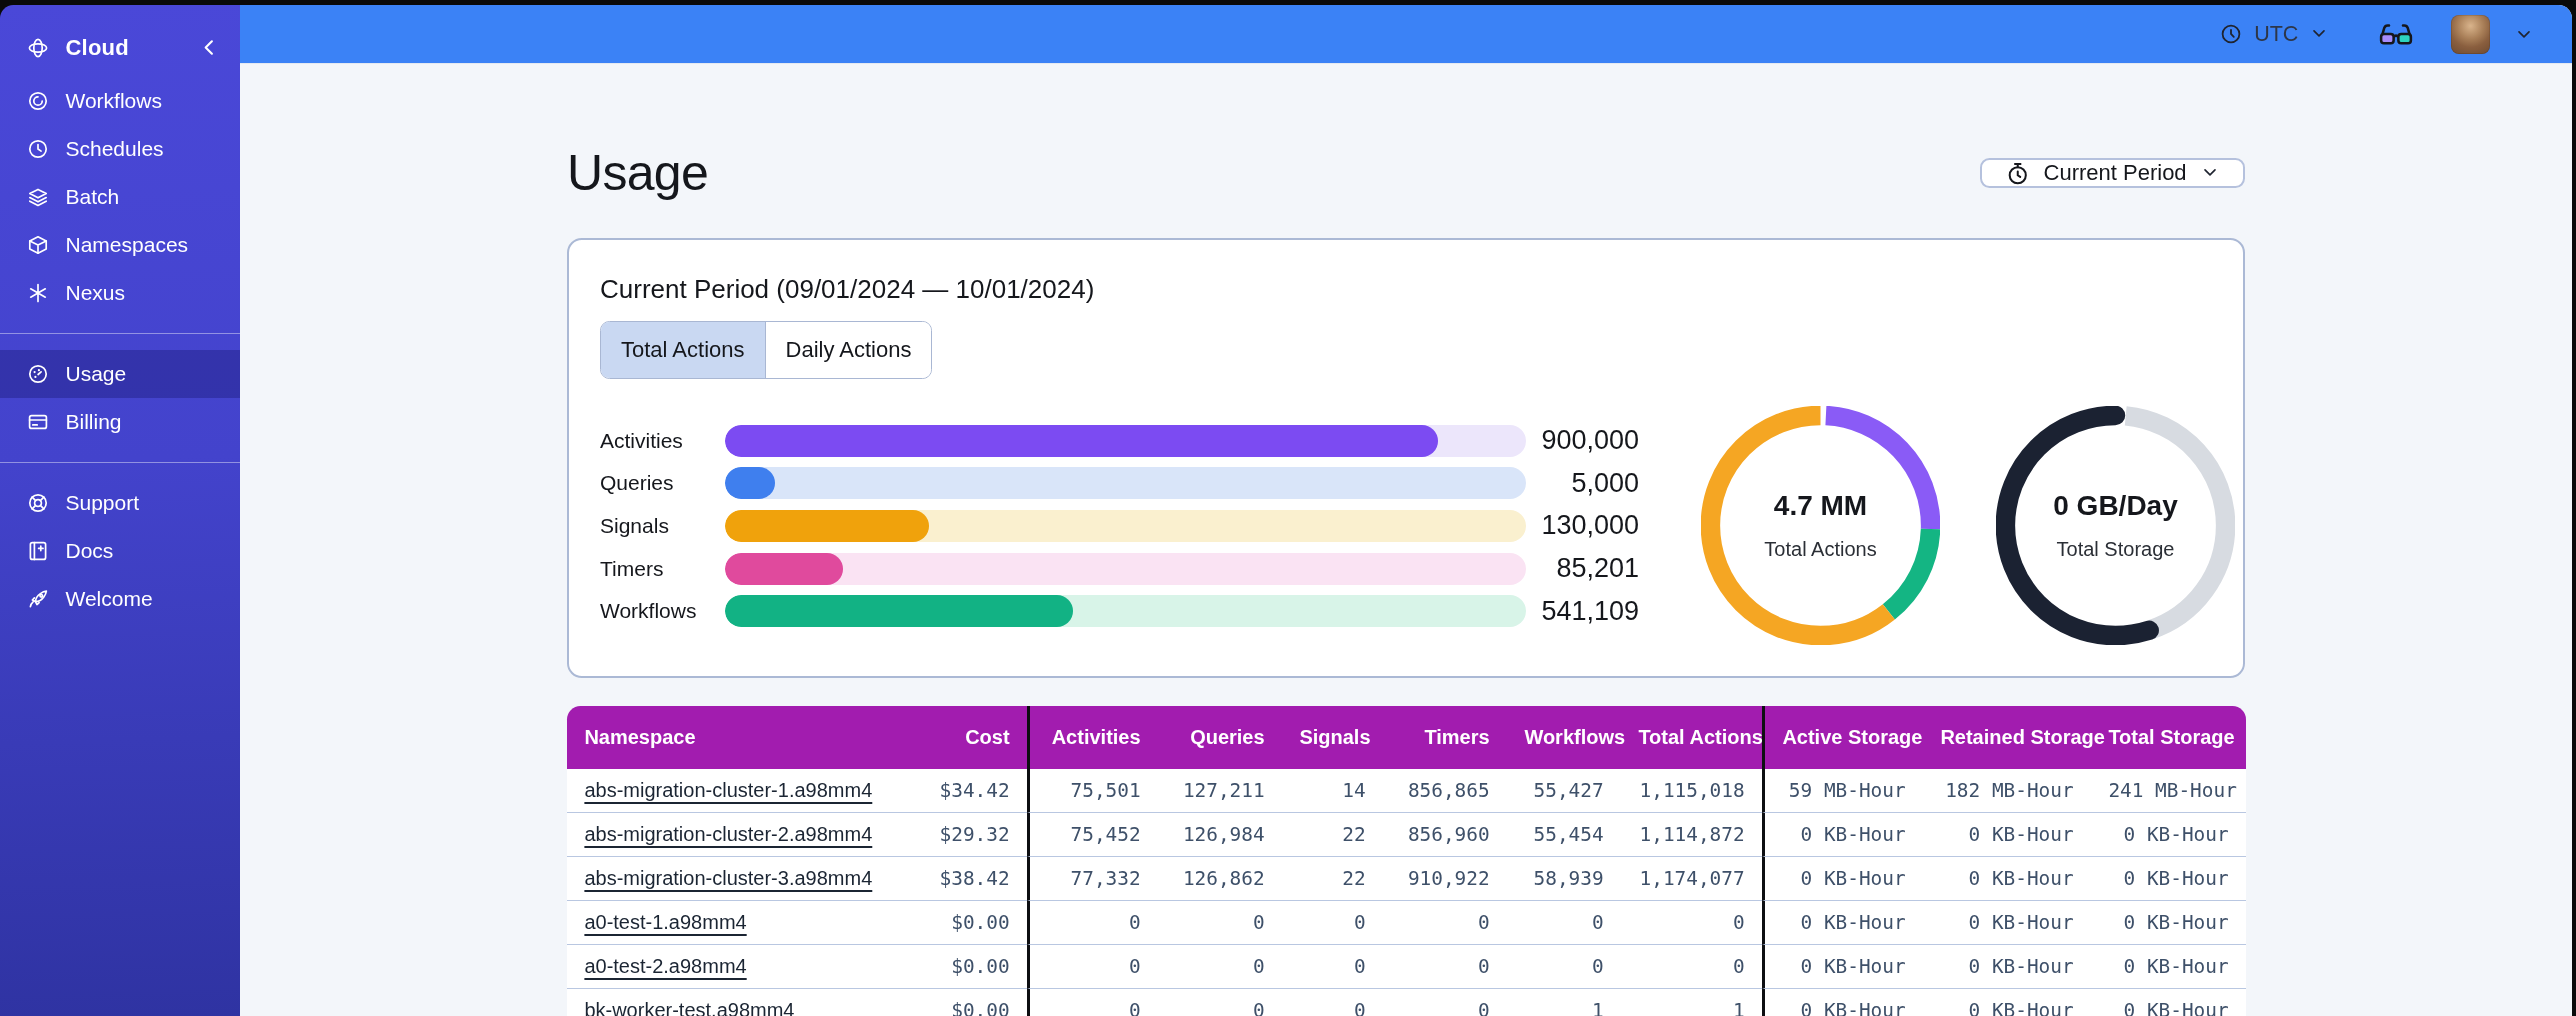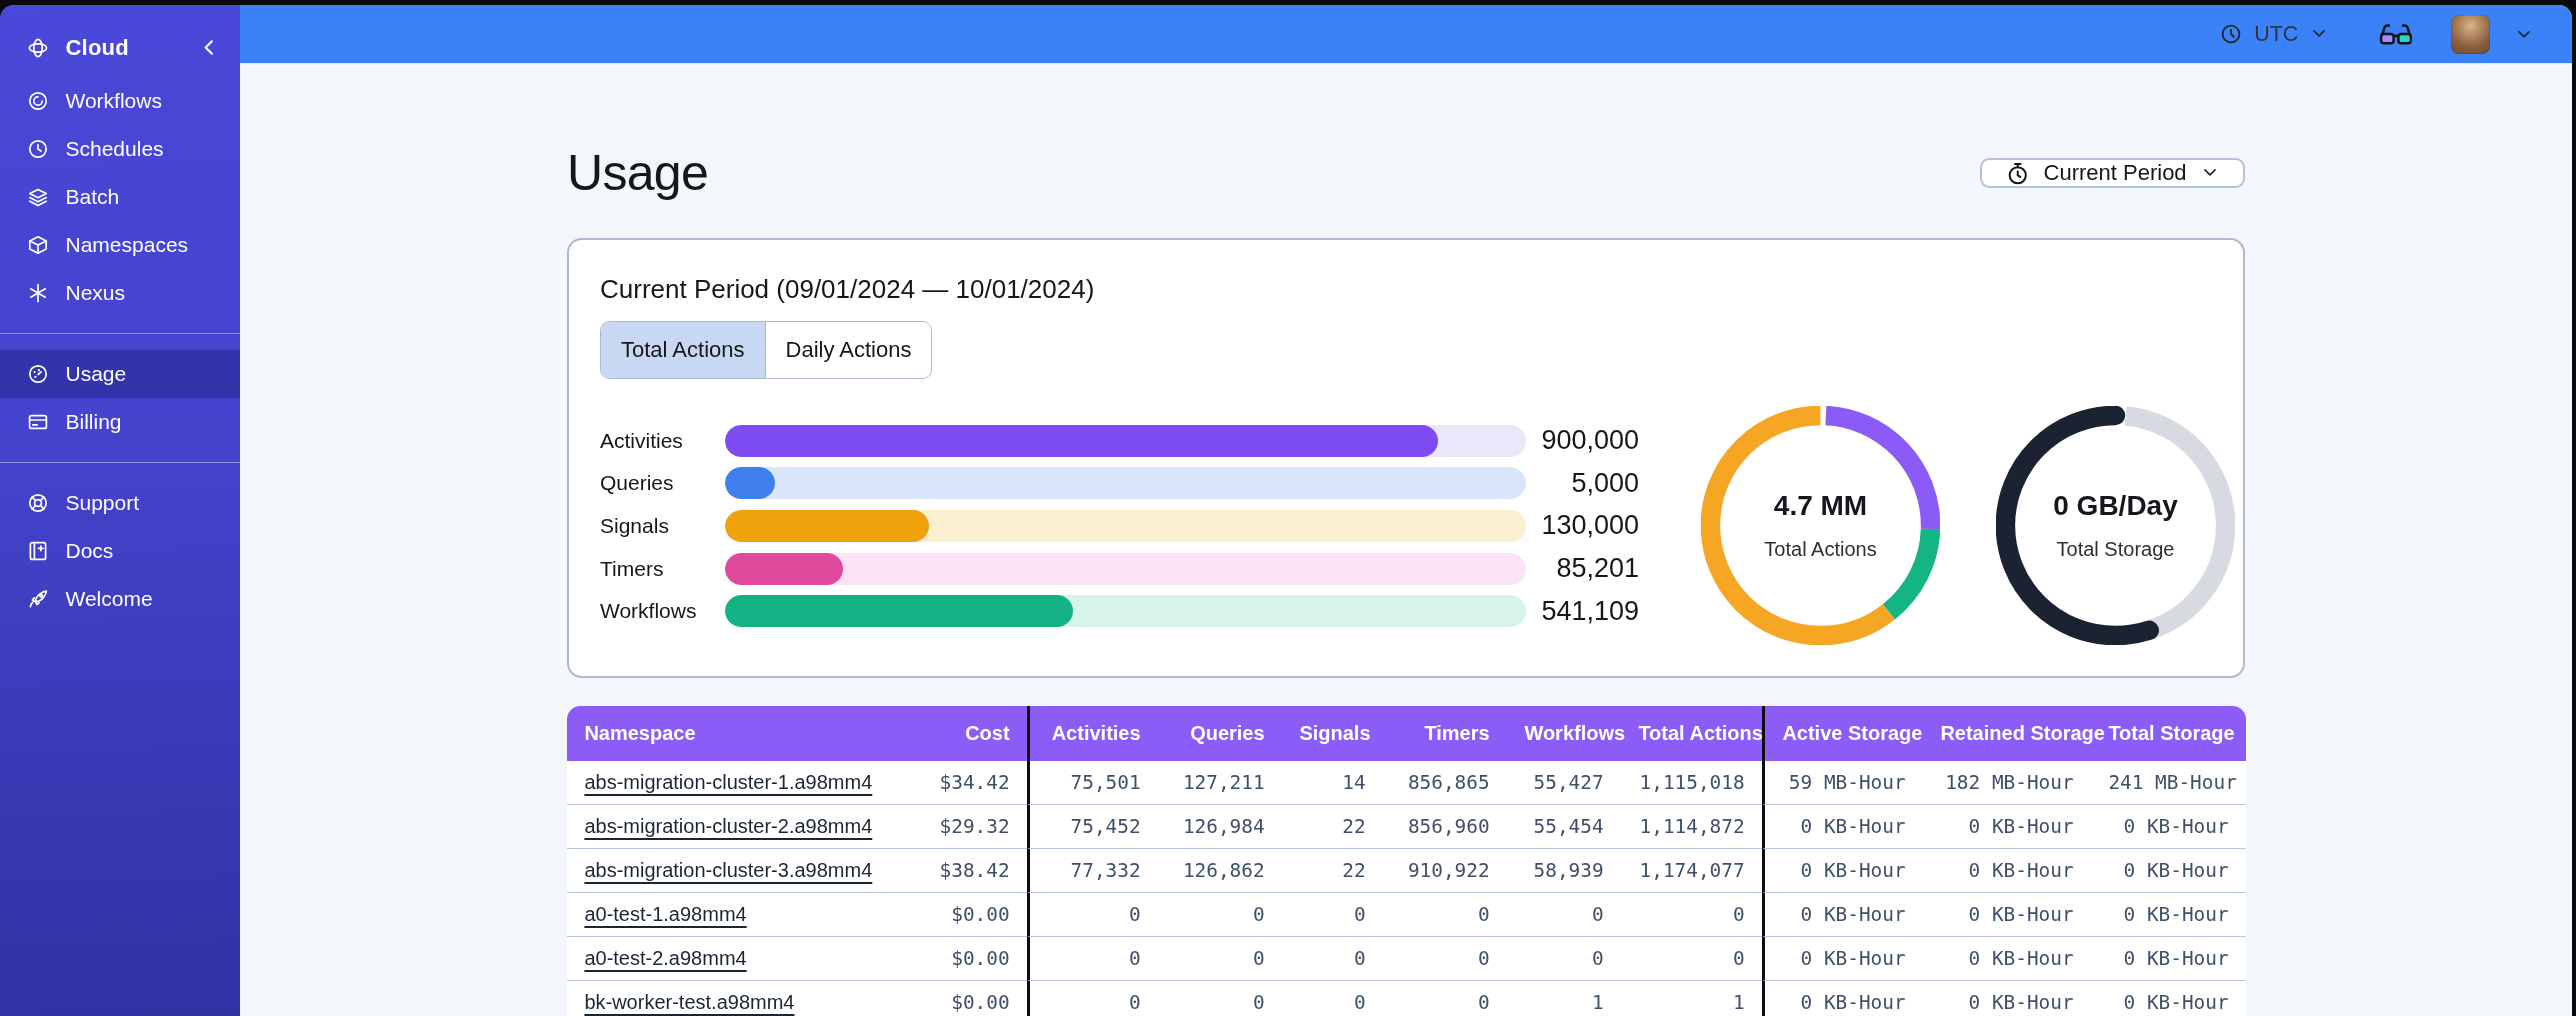--- a/index.html
+++ b/index.html
@@ -112,23 +112,23 @@
   .donut-center {
     position: absolute; inset: 0;
     display: flex; flex-direction: column; align-items: center; justify-content: center; gap: 16px;
   }
   .donut-value { font-size: 28px; font-weight: bold; color: #15171C; }
   .donut-label { font-size: 20px; color: #2B2F36; }
 
   
   .usage-table { margin-top: 28px; width: 1678px; border-collapse: separate; border-spacing: 0; table-layout: fixed; }
   .usage-table th {
-    background: #8b5cf6; color: #fff;
+    background: #a21caf; color: #fff;
     font-size: 20px; font-weight: bold;
-    height: 55px; padding: 0 17.4px;
+    height: 63px; padding: 0 17.4px;
     text-align: right; white-space: nowrap;
   }
   .usage-table th:first-child { text-align: left; border-top-left-radius: 13.4px; }
   .usage-table th:last-child { border-top-right-radius: 13.4px; }
   .usage-table td {
     background: #fff;
     font-family: "DejaVu Sans Mono", monospace;
     font-size: 19.4px; color: #3E5069;
     height: 44px; padding: 0 17.4px;
     text-align: right; white-space: nowrap;

